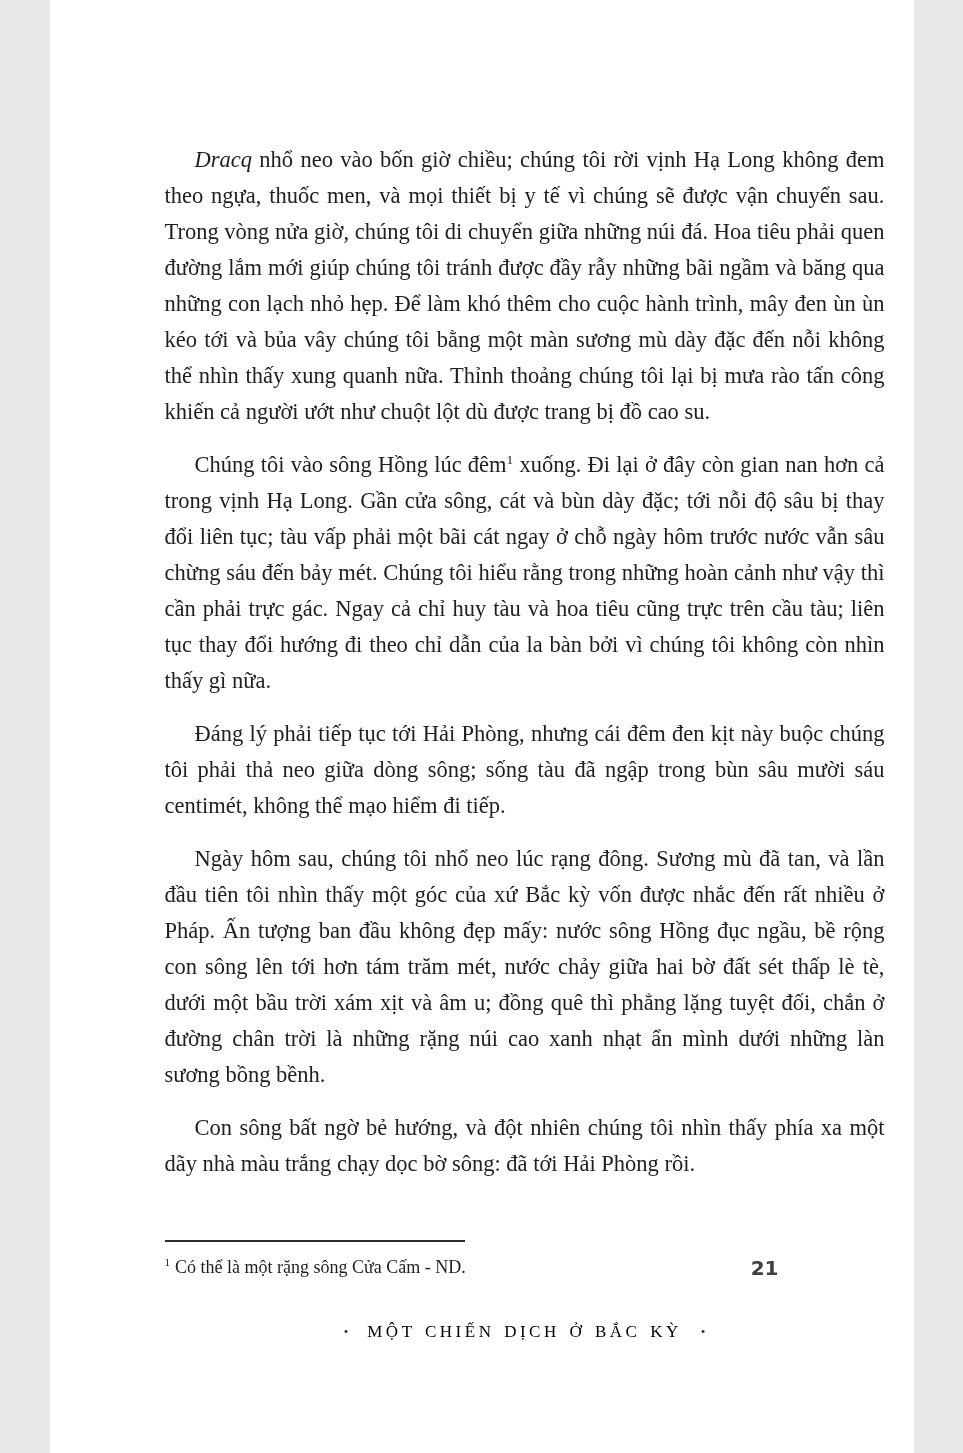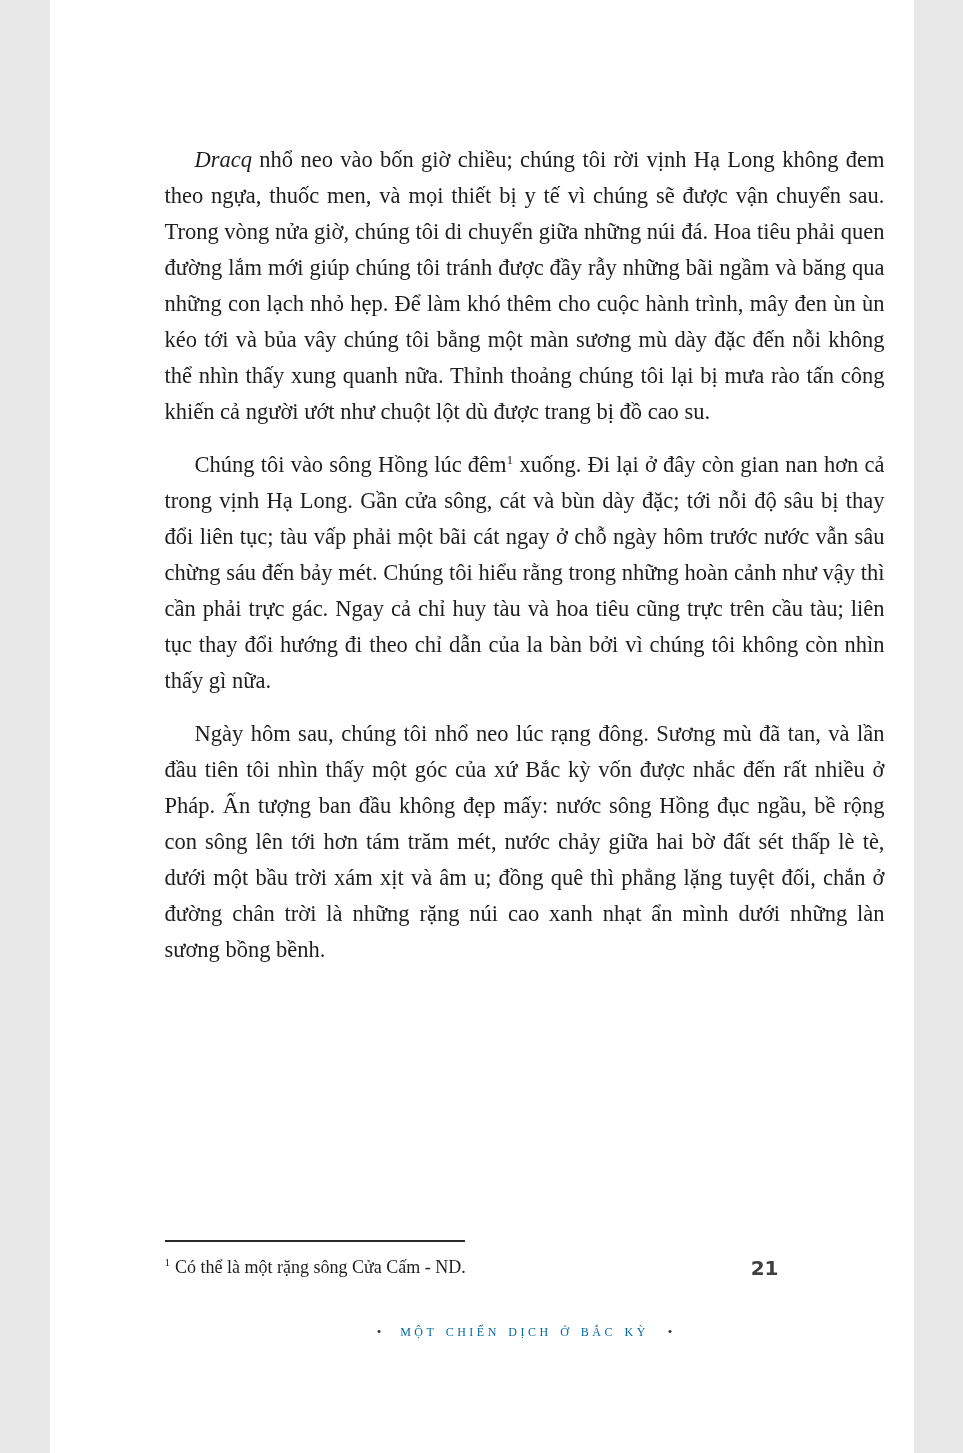--- a/index.html
+++ b/index.html
@@ -65,25 +65,25 @@
     left: 115px;
     top: 1318px;
     width: 720px;
     height: 28px;
     display: flex;
     justify-content: center;
     align-items: center;
     gap: 19px;
   }
   .running-title {
-    font-size: 12px;
+    font-size: 17px;
     line-height: 28px;
     letter-spacing: 3.5px;
     word-spacing: 2px;
-    color: #0369a1;
+    color: #000000;
     white-space: nowrap;
     text-align: right;
   }
   .dot {
     font-size: 13px;
     line-height: 28px;
     color: #2b2b2b;
   }
   .page-number {
     position: absolute;
@@ -99,23 +99,25 @@
 </head>
 <body>
 
 <div class="page">
 
   <main class="text-block">
     <p class="para"><em>Dracq</em><span> nhổ neo vào bốn giờ chiều; chúng tôi rời vịnh Hạ Long không đem theo ngựa, thuốc men, và mọi thiết bị y tế vì chúng sẽ được vận chuyển sau. Trong vòng nửa giờ, chúng tôi di chuyển giữa những núi đá. Hoa tiêu phải quen đường lắm mới giúp chúng tôi tránh được đầy rẫy những bãi ngầm và băng qua những con lạch nhỏ hẹp. Để làm khó thêm cho cuộc hành trình, mây đen ùn ùn kéo tới và bủa vây chúng tôi bằng một màn sương mù dày đặc đến nỗi không thể nhìn thấy xung quanh nữa. Thỉnh thoảng chúng tôi lại bị mưa rào tấn công khiến cả người ướt như chuột lột dù được trang bị đồ cao su.</span></p>
 
     <p class="para"><span>Chúng tôi vào sông Hồng lúc đêm</span><sup class="fn-ref">1</sup><span> xuống. Đi lại ở đây còn gian nan hơn cả trong vịnh Hạ Long. Gần cửa sông, cát và bùn dày đặc; tới nỗi độ sâu bị thay đổi liên tục; tàu vấp phải một bãi cát ngay ở chỗ ngày hôm trước nước vẫn sâu chừng sáu đến bảy mét. Chúng tôi hiểu rằng trong những hoàn cảnh như vậy thì cần phải trực gác. Ngay cả chỉ huy tàu và hoa tiêu cũng trực trên cầu tàu; liên tục thay đổi hướng đi theo chỉ dẫn của la bàn bởi vì chúng tôi không còn nhìn thấy gì nữa.</span></p>
 
+    <p class="para"><span>Đáng lý phải tiếp tục tới Hải Phòng, nhưng cái đêm đen kịt này buộc chúng tôi phải thả neo giữa dòng sông; sống tàu đã ngập trong bùn sâu mười sáu centimét, không thể mạo hiểm đi tiếp.</span></p>
 
     <p class="para"><span>Ngày hôm sau, chúng tôi nhổ neo lúc rạng đông. Sương mù đã tan, và lần đầu tiên tôi nhìn thấy một góc của xứ Bắc kỳ vốn được nhắc đến rất nhiều ở Pháp. Ấn tượng ban đầu không đẹp mấy: nước sông Hồng đục ngầu, bề rộng con sông lên tới hơn tám trăm mét, nước chảy giữa hai bờ đất sét thấp lè tè, dưới một bầu trời xám xịt và âm u; đồng quê thì phẳng lặng tuyệt đối, chắn ở đường chân trời là những rặng núi cao xanh nhạt ẩn mình dưới những làn sương bồng bềnh.</span></p>
 
+    <p class="para"><span>Con sông bất ngờ bẻ hướng, và đột nhiên chúng tôi nhìn thấy phía xa một dãy nhà màu trắng chạy dọc bờ sông: đã tới Hải Phòng rồi.</span></p>
   </main>
 
   <div class="footnote-block">
     <div class="fn-rule"></div>
     <p class="fn-text"><sup class="fn-marker">1</sup><span>Có thể là một rặng sông Cửa Cấm - ND.</span></p>
   </div>
 
   <div class="footer">
     <span class="dot">•</span>
     <span class="running-title">MỘT CHIẾN DỊCH Ở BẮC KỲ</span>

